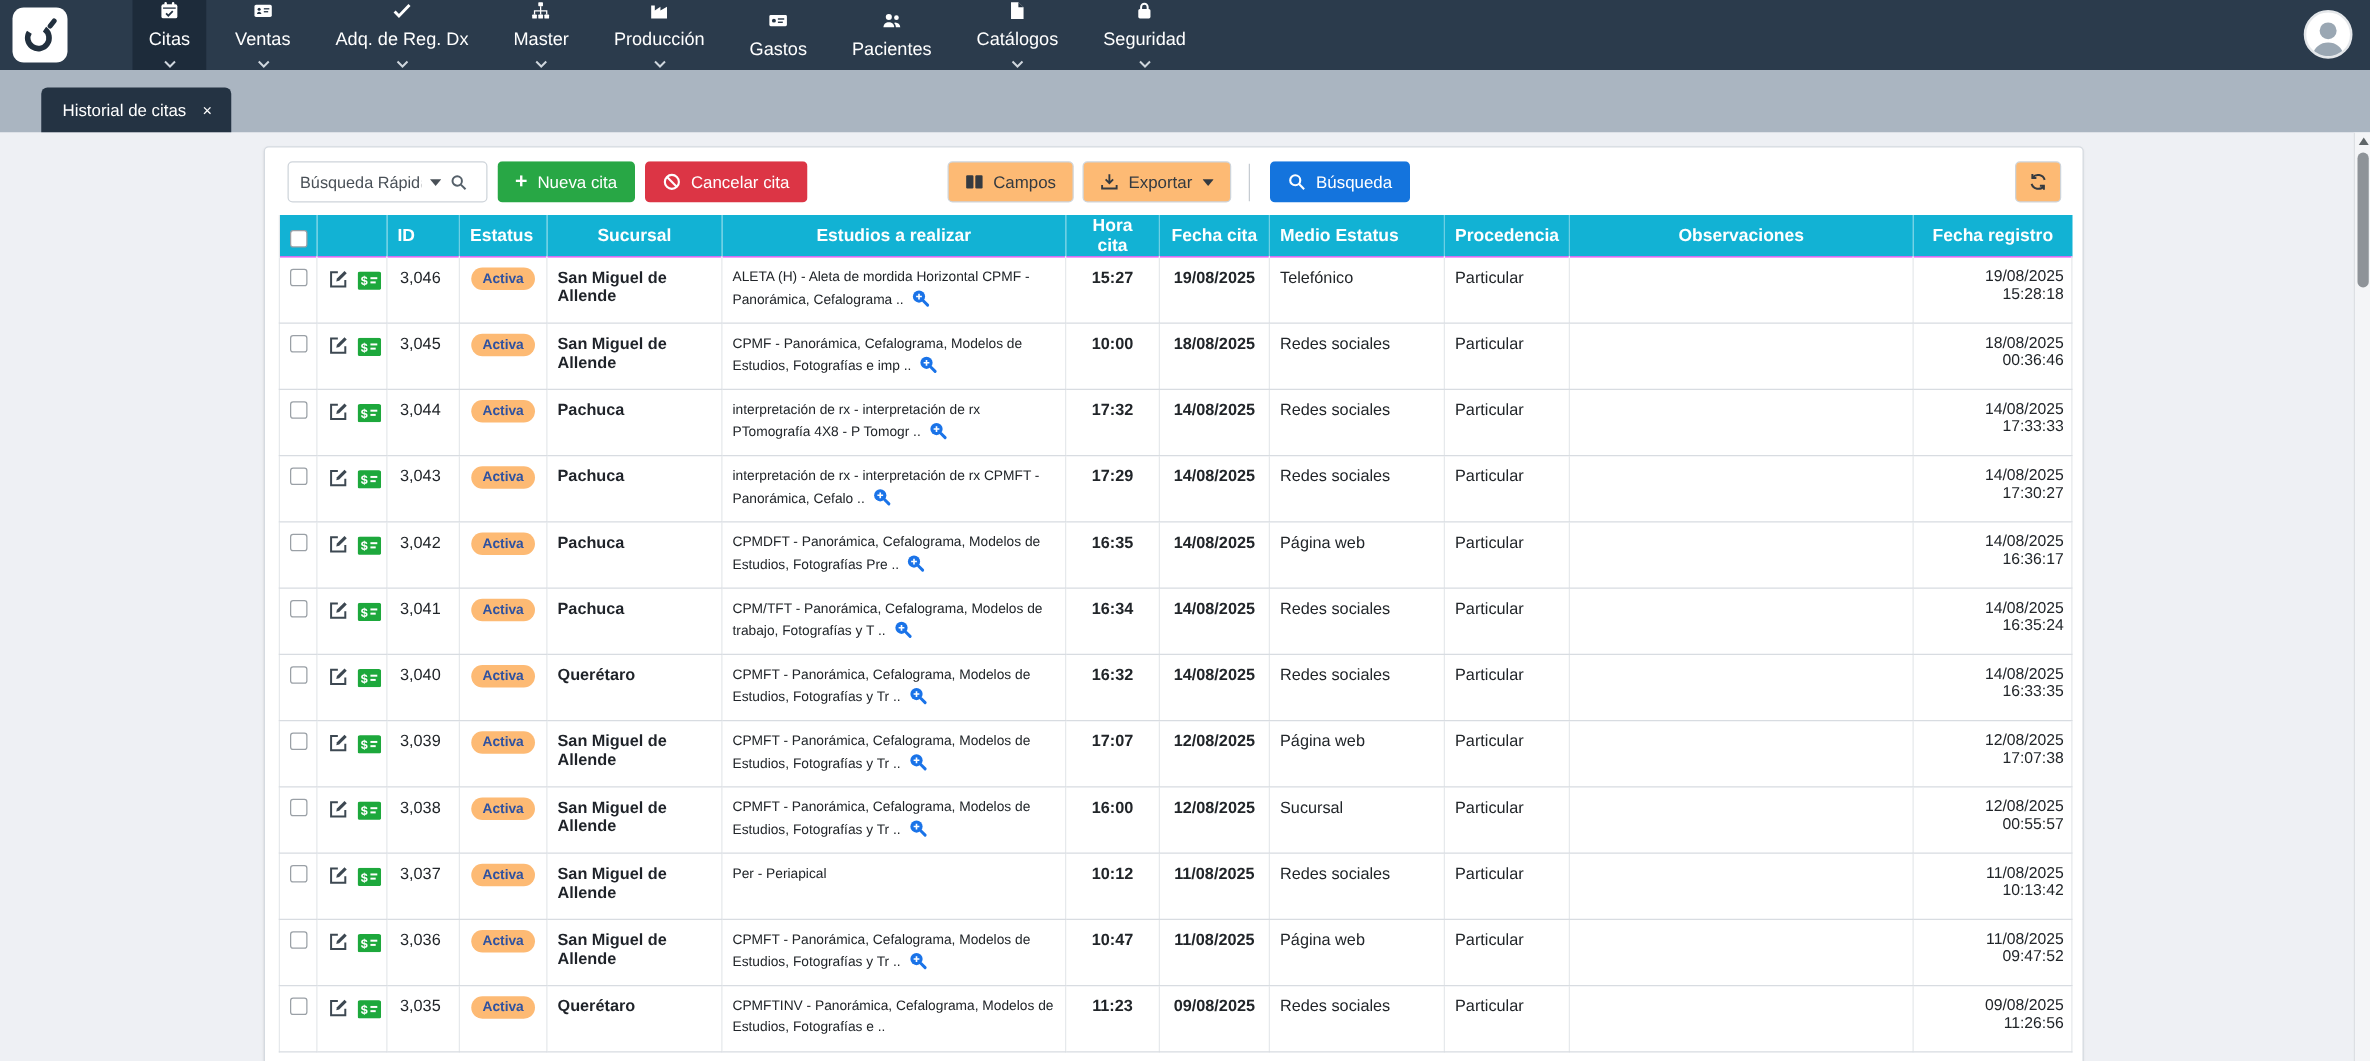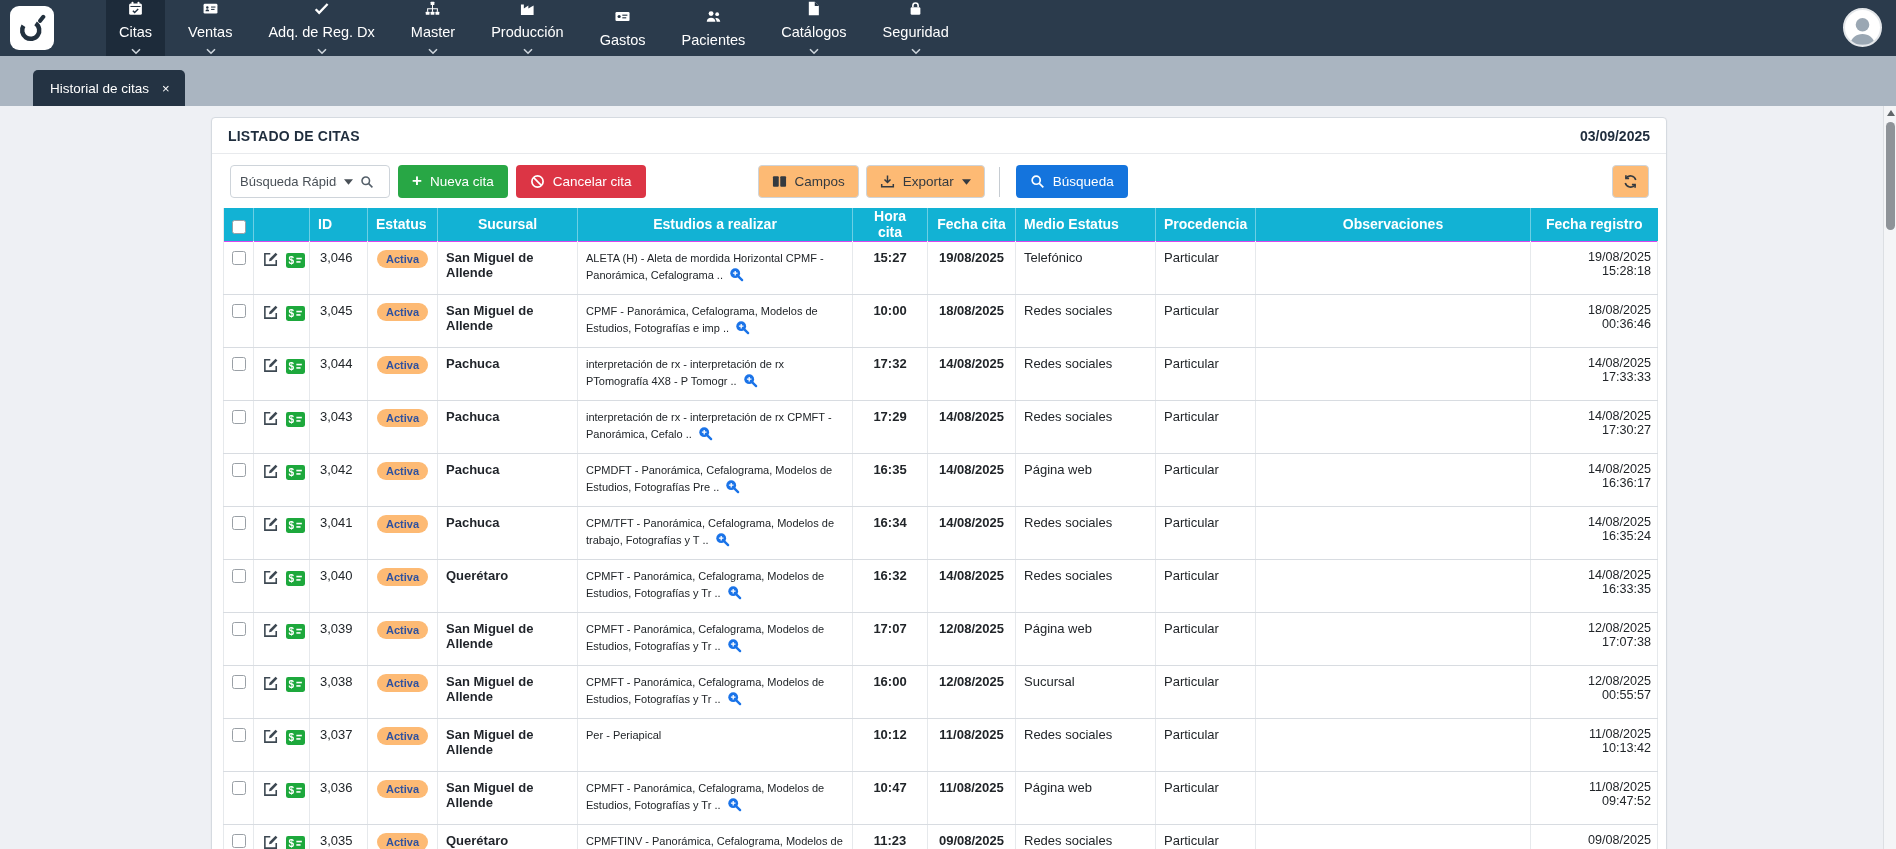--- a/index.html
+++ b/index.html
@@ -294,24 +294,20 @@
 <div class="tabband">
   <div class="tab">
     <span>Historial de citas</span>
     <span class="tab-close">×</span>
   </div>
 </div>
 
 <div class="content">
   <div class="card">
 
-    <div class="card-header">
-      <span class="card-title">LISTADO DE CITAS</span>
-      <span class="card-date">03/09/2025</span>
-    </div>
 
     <div class="toolbar">
       <div class="qsearch">
         <span class="qsearch-label">Búsqueda Rápida</span>
         <svg class="caret">
             <use href="#s-caret"></use>
           </svg>
         <svg class="mag">
             <use href="#s-search"></use>
           </svg>

